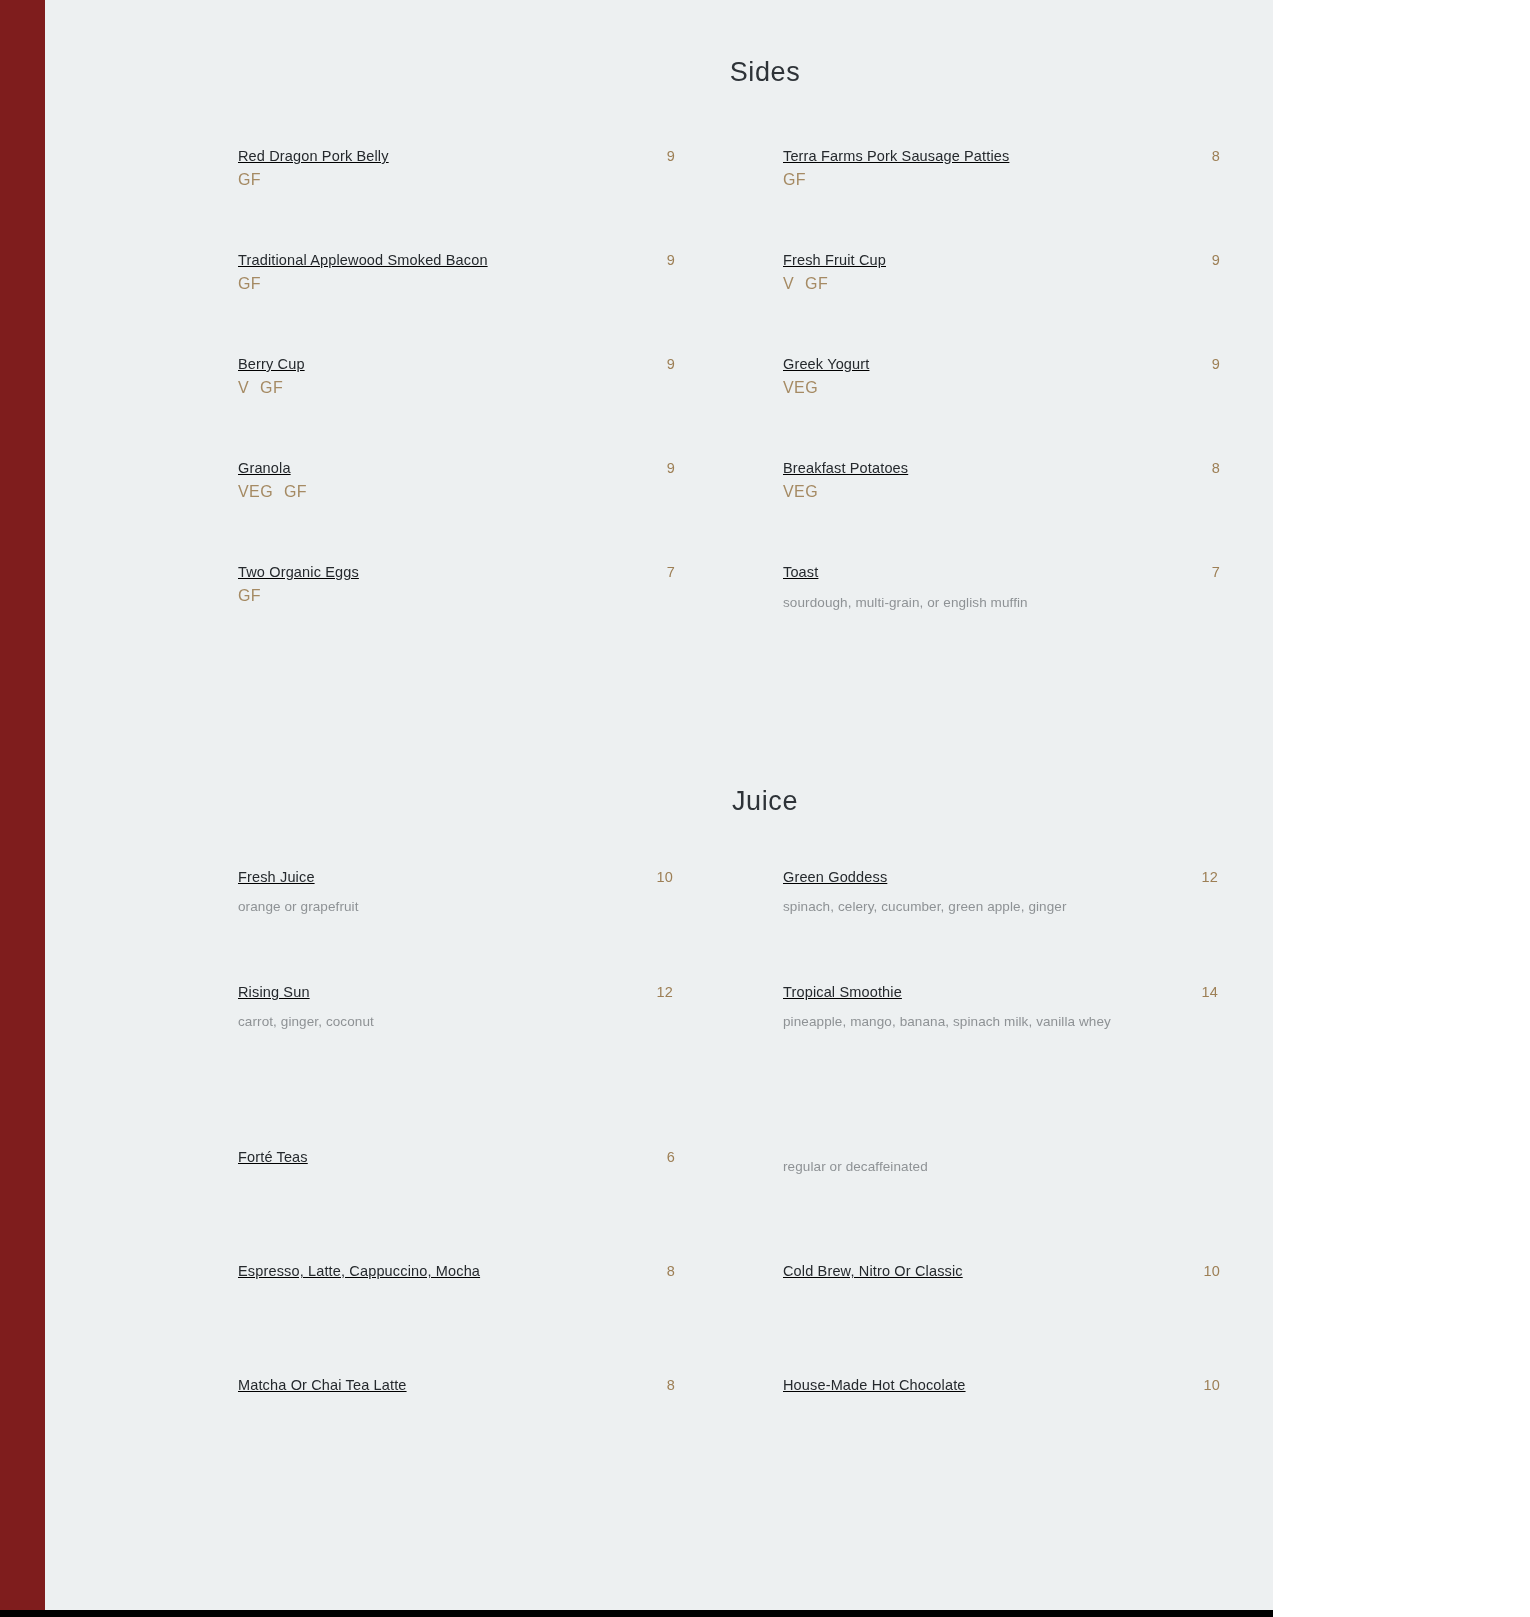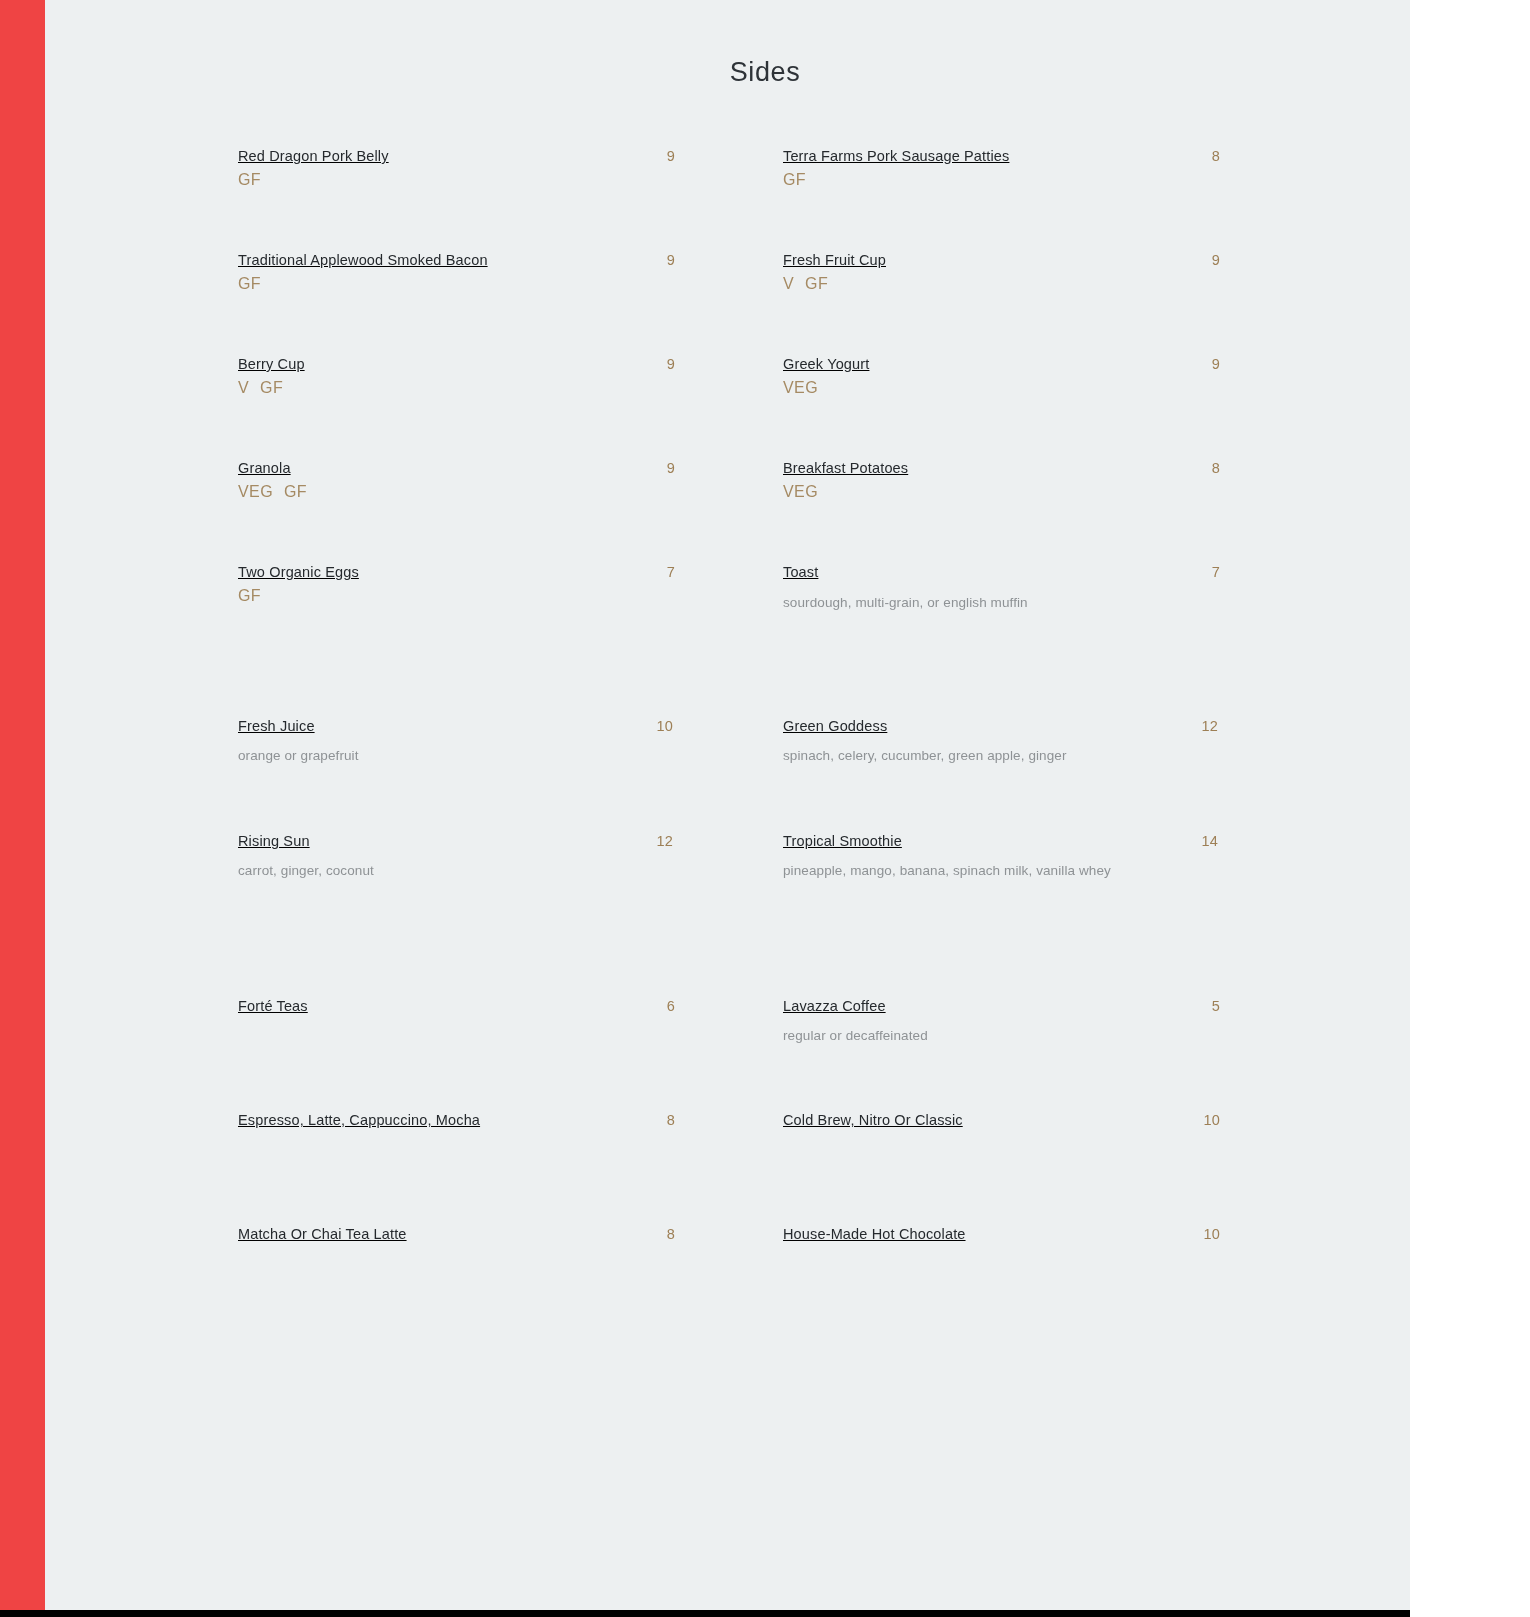--- a/index.html
+++ b/index.html
@@ -6,23 +6,23 @@
 
   html, body {
     width: 1530px;
     height: 1617px;
     background: #ffffff;
     font-family: "Liberation Sans", sans-serif;
   }
 
   #page {
     position: relative;
-    width: 1410px;
+    width: 1273px;
     height: 1617px;
-    background: #ef4444;
+    background: #7f1d1d;
     overflow: hidden;
   }
 
   
   .menu-sheet {
     position: absolute;
     left: 45px;
     top: 0;
     width: 1440px;
     height: 1610px;
@@ -244,20 +244,21 @@
               <div class="item-head">
                 <span class="item-name">Toast</span>
                 <span class="dots"></span>
                 <span class="item-price">7</span>
               </div>
               <div class="item-desc">sourdough, multi-grain, or english muffin</div>
             </div>
           </div>
         </div>
         <div class="section section-juice">
+          <div class="section-title">Juice</div>
           <div class="items-grid">
             <div class="item">
               <div class="item-head">
                 <span class="item-name">Fresh Juice</span>
                 <span class="dots"></span>
                 <span class="item-price">10</span>
               </div>
               <div class="item-desc">orange or grapefruit</div>
             </div>
             <div class="item">
@@ -289,25 +290,20 @@
         <div class="section section-coffee">
           <div class="items-grid">
             <div class="item">
               <div class="item-head">
                 <span class="item-name">Forté Teas</span>
                 <span class="dots"></span>
                 <span class="item-price">6</span>
               </div>
             </div>
             <div class="item">
-              <div class="item-head">
-                <span class="item-name">Lavazza Coffee</span>
-                <span class="dots"></span>
-                <span class="item-price">5</span>
-              </div>
               <div class="item-desc">regular or decaffeinated</div>
             </div>
             <div class="item">
               <div class="item-head">
                 <span class="item-name">Espresso, Latte, Cappuccino, Mocha</span>
                 <span class="dots"></span>
                 <span class="item-price">8</span>
               </div>
             </div>
             <div class="item">

